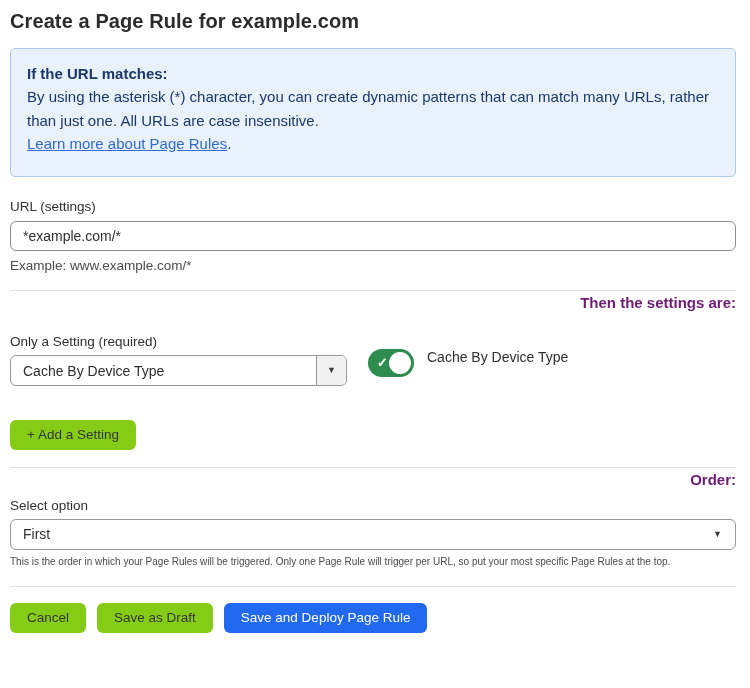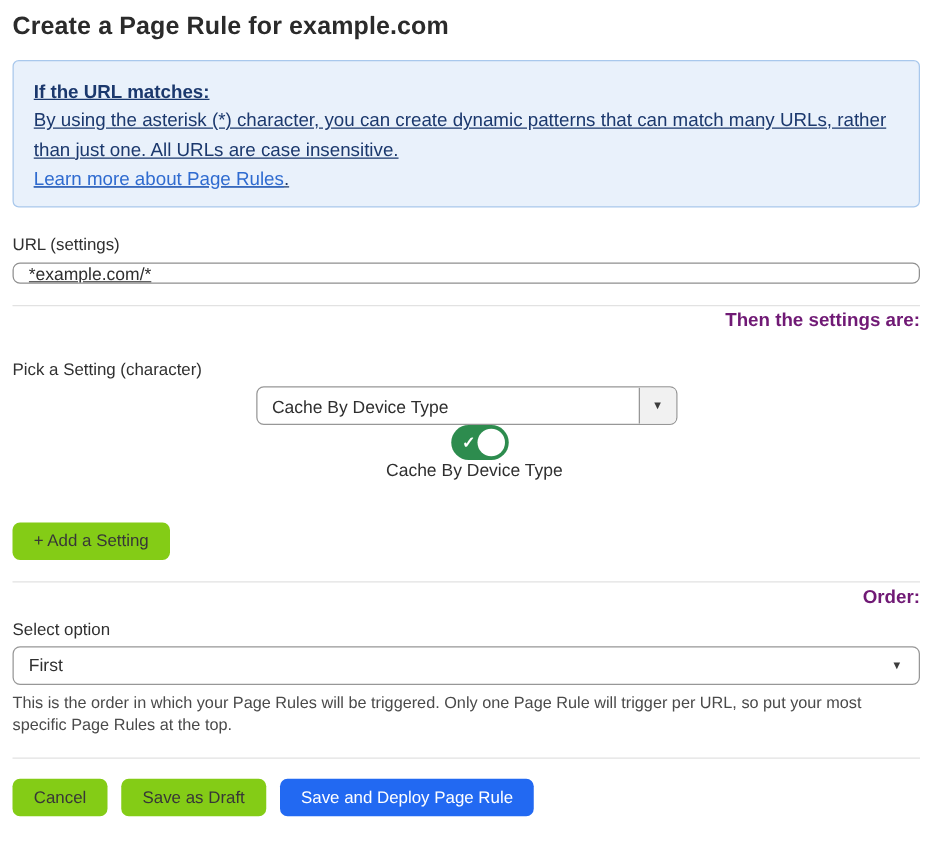--- a/index.html
+++ b/index.html
@@ -19,25 +19,24 @@
     letter-spacing: 0.1px;
     margin-top: 2px;
   }
 
   
   .info-box {
     margin-top: 15px;
     background: #e9f1fb;
     border: 1px solid #a9c8ec;
     border-radius: 5px;
-    padding: 13px 16px 10px 16px;
+    padding: 13px 16px 21px 16px;
     color: #1b386d;
     font-size: 15px;
     line-height: 1.55;
-    text-decoration: underline;
   }
   .info-heading { font-weight: 700; }
   .info-link-line a {
     color: #2f6bd0;
     text-decoration: underline;
     cursor: pointer;
   }
   .info-link-line span { color: #1b386d; }
 
   
@@ -50,31 +49,30 @@
   .helper-text {
     font-size: 13.5px;
     color: #4c4c4c;
     margin-top: 7px;
   }
 
   
   .text-input {
     display: block;
     width: 100%;
-    height: 17px;
+    height: 30px;
     margin-top: 7px;
     border: 1px solid #8f8f8f;
     border-radius: 6px;
     padding: 0 12px;
     font-family: "Liberation Sans", sans-serif;
     font-size: 14px;
     color: #2f2f2f;
     background: #fff;
     outline: none;
-    text-decoration: underline;
   }
 
   .divider {
     border: none;
     border-top: 1px solid #e2e2e2;
     margin-top: 17px;
   }
 
   .section-heading {
     font-size: 15px;
@@ -118,23 +116,22 @@
     align-items: center;
   }
   .arrow-glyph {
     font-size: 9px;
     color: #3c3c3c;
     line-height: 1;
   }
 
   .setting-row {
     display: flex;
-    align-items: center;
+    align-items: flex-start;
     margin-top: 0;
-    flex-direction: column;
   }
   .setting-select-wrap { width: 337px; }
 
   
   .toggle {
     position: relative;
     width: 46px;
     height: 28px;
     border-radius: 14px;
     background: #2d8c4e;
@@ -191,21 +188,21 @@
 
   .footer-row {
     display: flex;
     align-items: center;
     gap: 11px;
     margin-top: 16px;
   }
   .footer-row .btn { height: 30px; }
 
   .order-helper {
-    font-size: 13px;
+    font-size: 10px;
     color: #4a4a4a;
     line-height: 1.4;
     margin-top: 5px;
   }
   .spacer-sm { margin-top: 23px; }
 </style>
 </head>
 <body>
 
 <div class="page">
@@ -215,26 +212,27 @@
   <div class="info-box">
     <div class="info-heading">If the URL matches:</div>
     <div class="info-body">By using the asterisk (*) character, you can create dynamic patterns that can match many URLs, rather than just one. All URLs are case insensitive.</div>
     <div class="info-link-line">
       <a>Learn more about Page Rules</a><span>.</span>
     </div>
   </div>
 
   <label class="field-label">URL (settings)</label>
   <input class="text-input" type="text" value="*example.com/*" style="">
+  <div class="helper-text">Example: www.example.com/*</div>
 
   <hr class="divider">
 
   <h2 class="section-heading">Then the settings are:</h2>
 
-  <label class="field-label spacer-sm">Pick a Setting (character)</label>
+  <label class="field-label spacer-sm">Only a Setting (required)</label>
 
   <div class="setting-row">
     <div class="setting-select-wrap">
       <div class="select-box">
         <span class="select-value">Cache By Device Type</span>
         <span class="arrow-segment">
           <span class="arrow-glyph">▼</span>
         </span>
       </div>
     </div>

